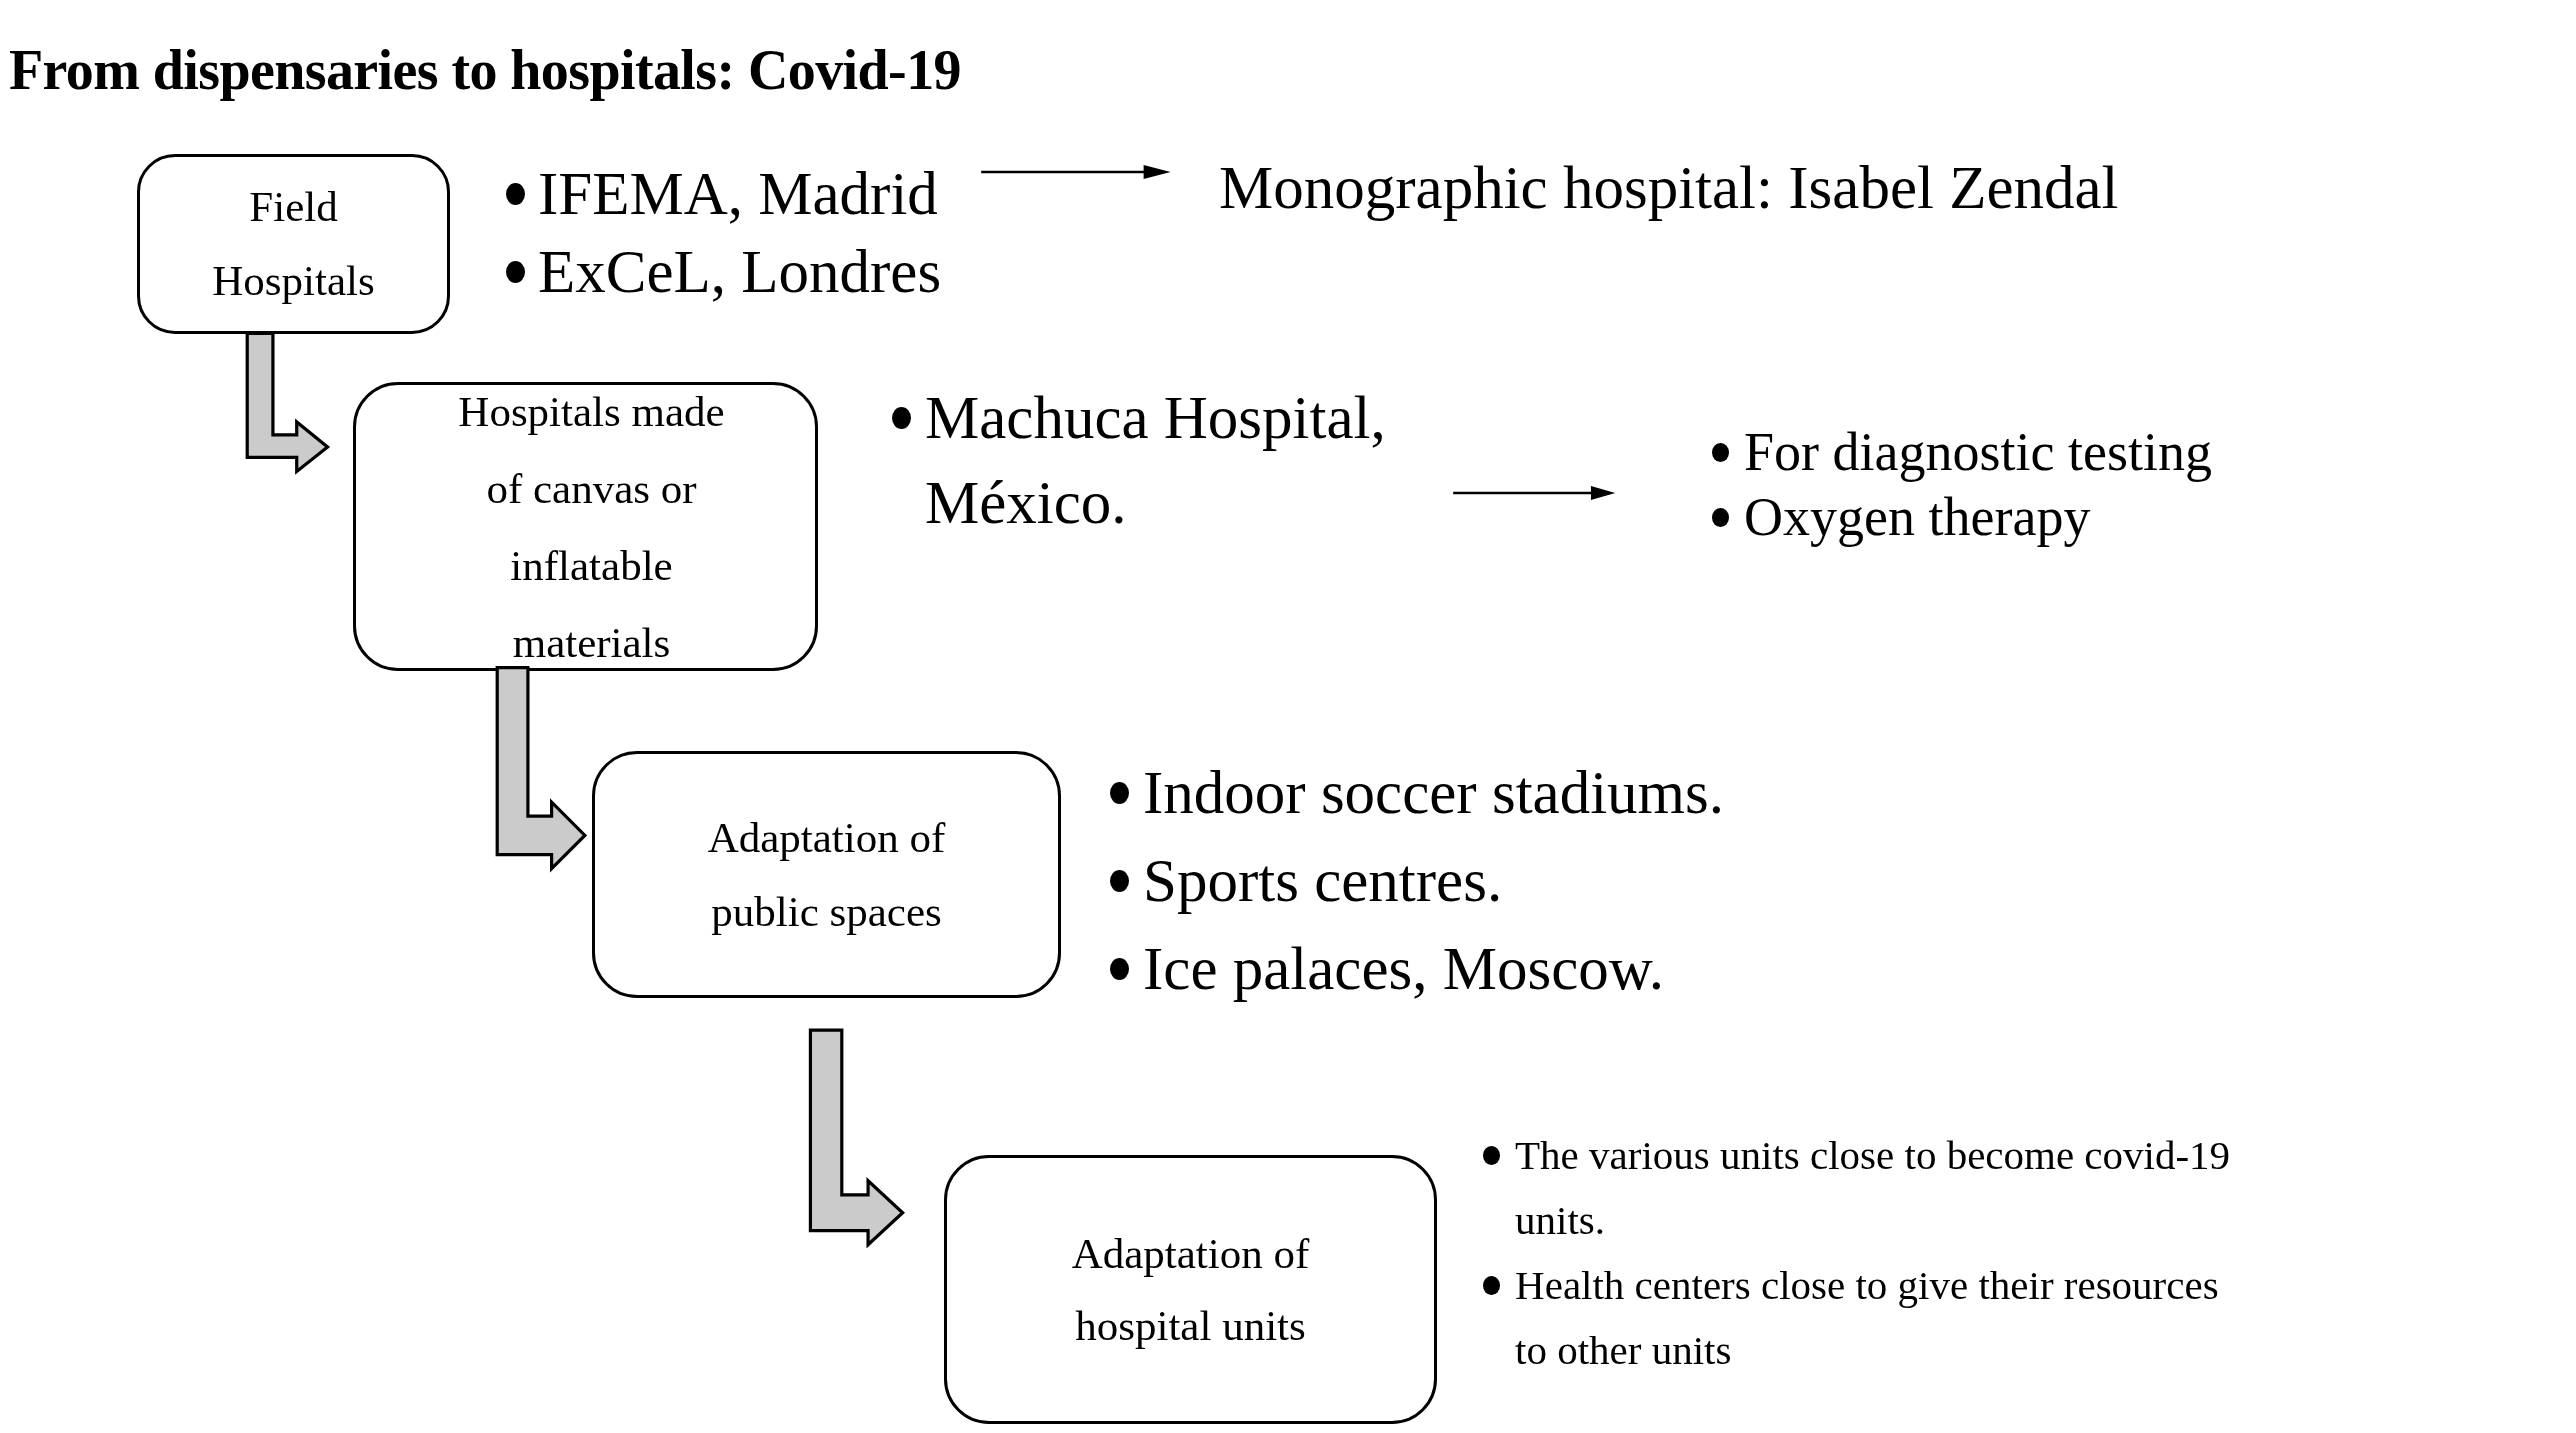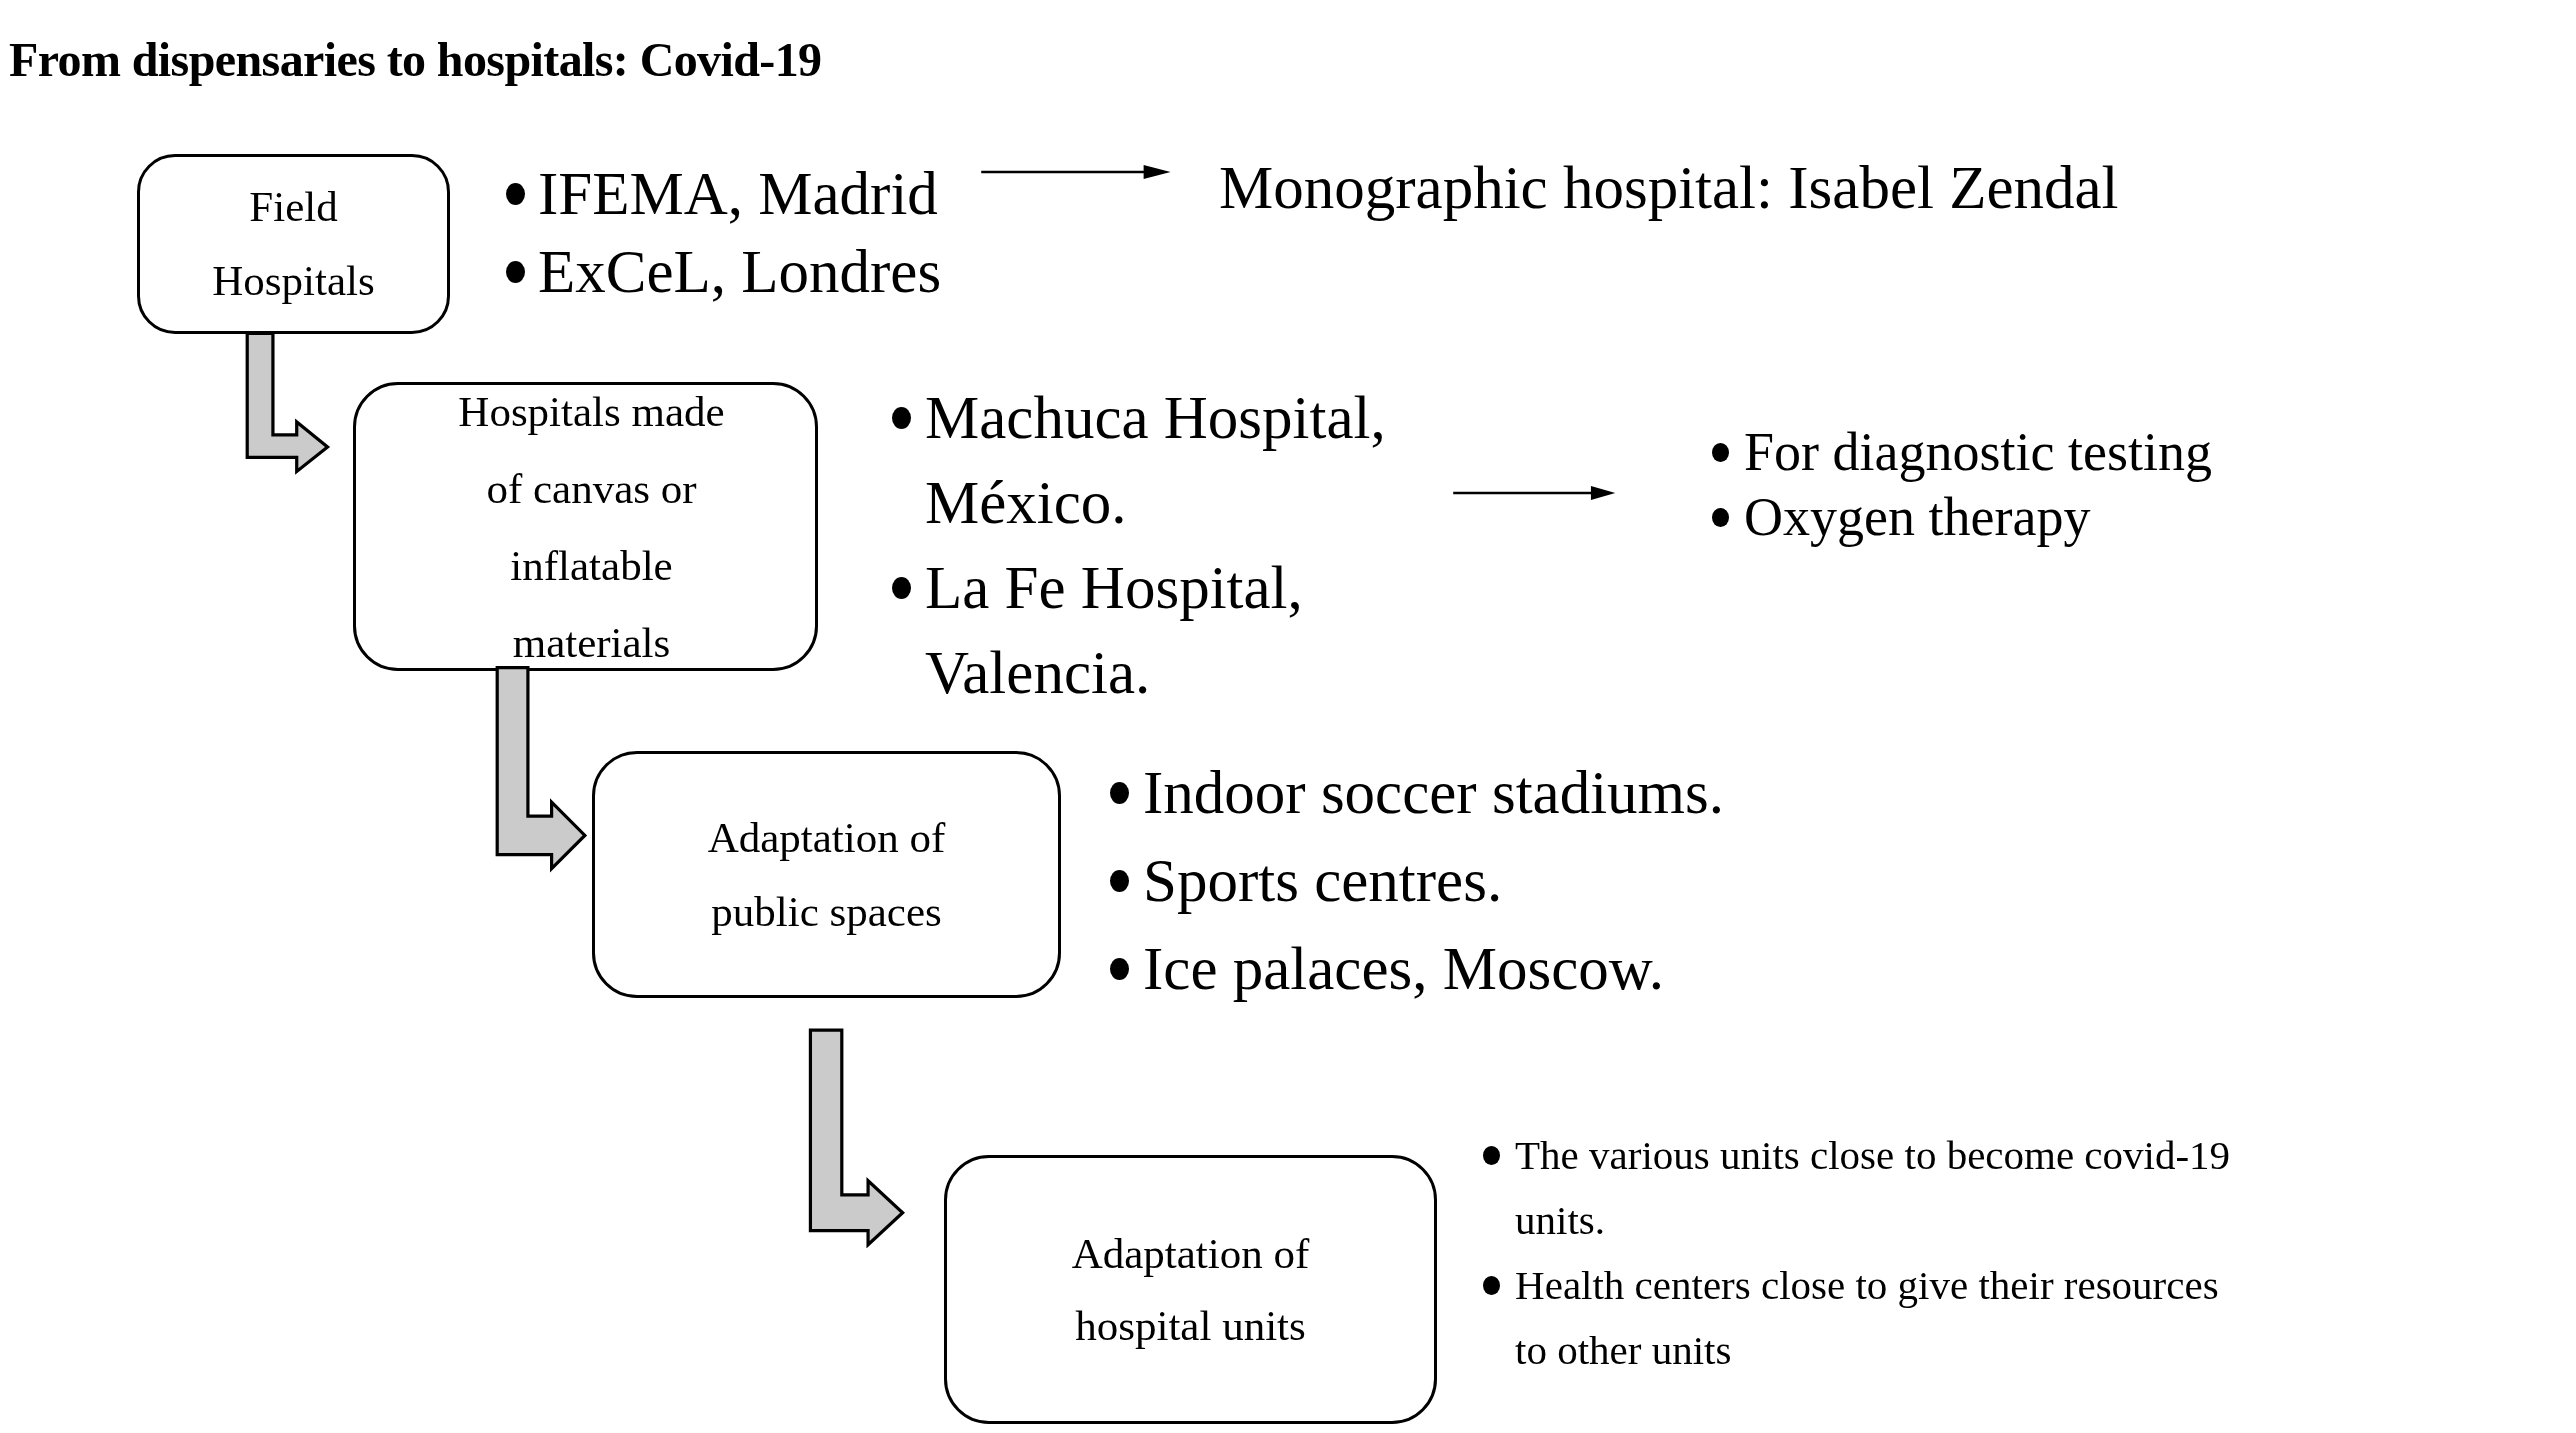--- a/index.html
+++ b/index.html
@@ -7,21 +7,21 @@
     position:relative;
     width:2576px;height:1433px;
     font-family:"Liberation Serif","DejaVu Serif",serif;
     color:#000;
     overflow:hidden;
   }
   .abs{position:absolute;}
   
   #title{
     left:9px;top:0px;
-    font-size:48px;font-weight:bold;
+    font-size:56px;font-weight:bold;
     line-height:1.15;
     letter-spacing:-0.6px;
     white-space:nowrap;
   }
   
   .node{
     position:absolute;
     background:#ffffff;
     border:3.8px solid #000;
     border-radius:38px;
@@ -111,25 +111,20 @@
 inflatable
 materials</span>
   </div>
 
   <div id="list2" class="blist">
     <div class="li">
       <span class="dot"></span>
       <span class="txt">Machuca Hospital,
 México.</span>
     </div>
-    <div class="li">
-      <span class="dot"></span>
-      <span class="txt">La Fe Hospital,
-Valencia.</span>
-    </div>
   </div>
 
   <svg id="thin2" class="abs" width="173" height="26" viewBox="0 0 270 40">
     <line x1="5" y1="20" x2="224" y2="20" stroke="#000" stroke-width="4"></line>
     <polygon points="220,9 258,20 220,31" fill="#000"></polygon>
   </svg>
 
   <div id="listDiag" class="blist">
     <div class="li">
       <span class="dot"></span>

